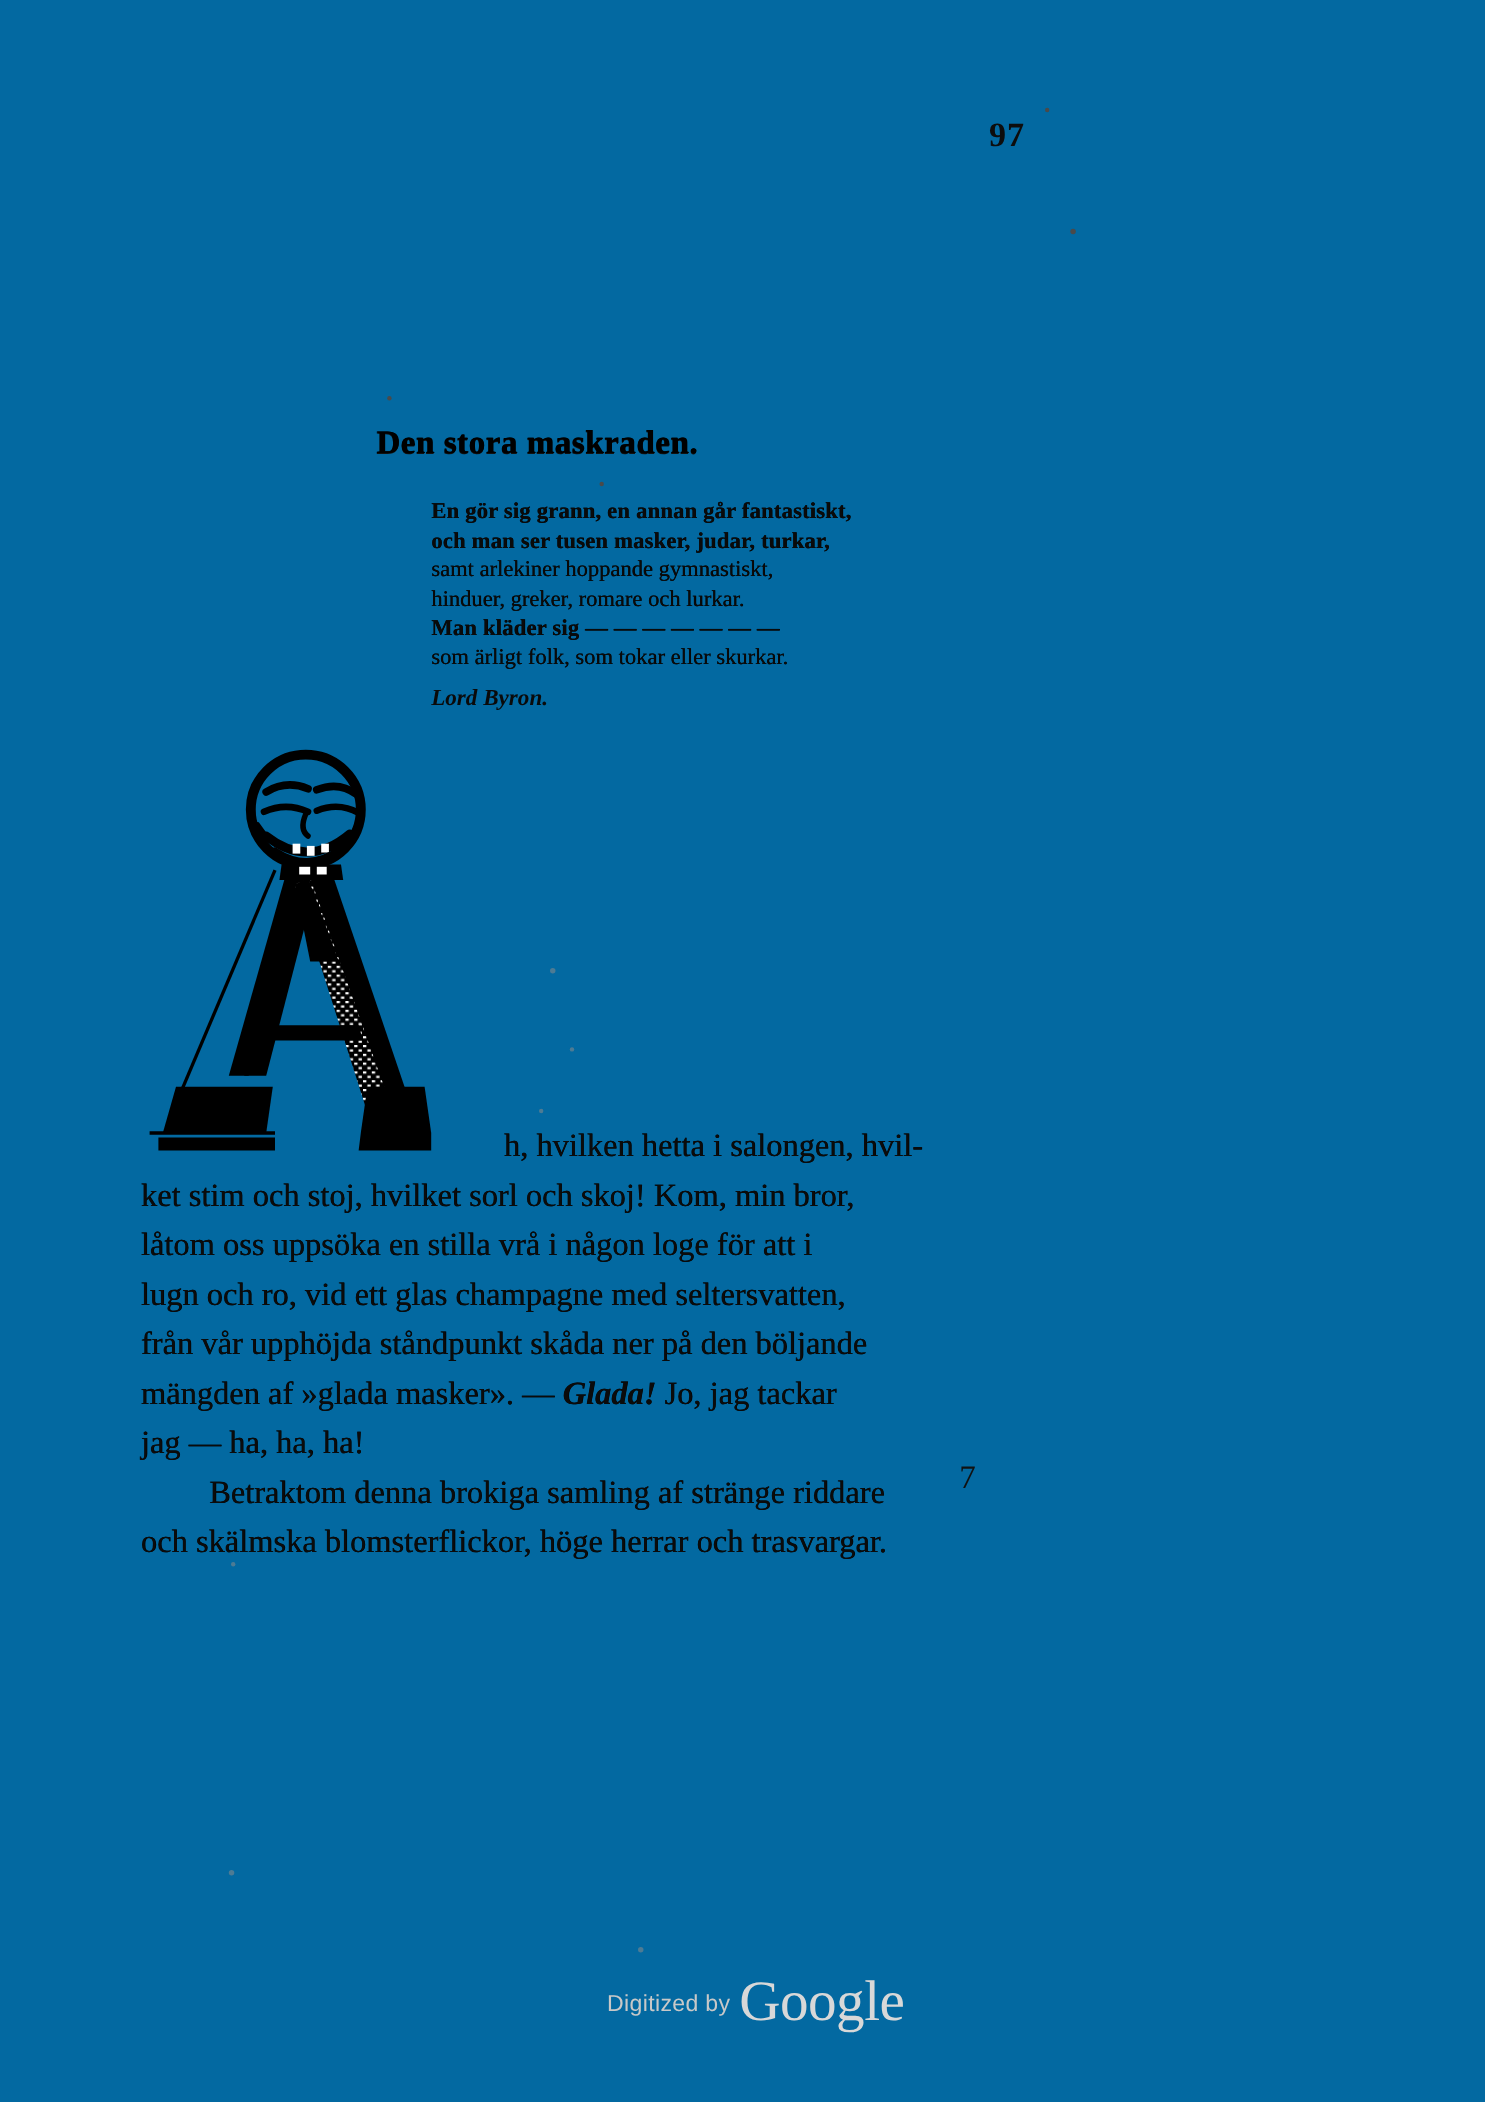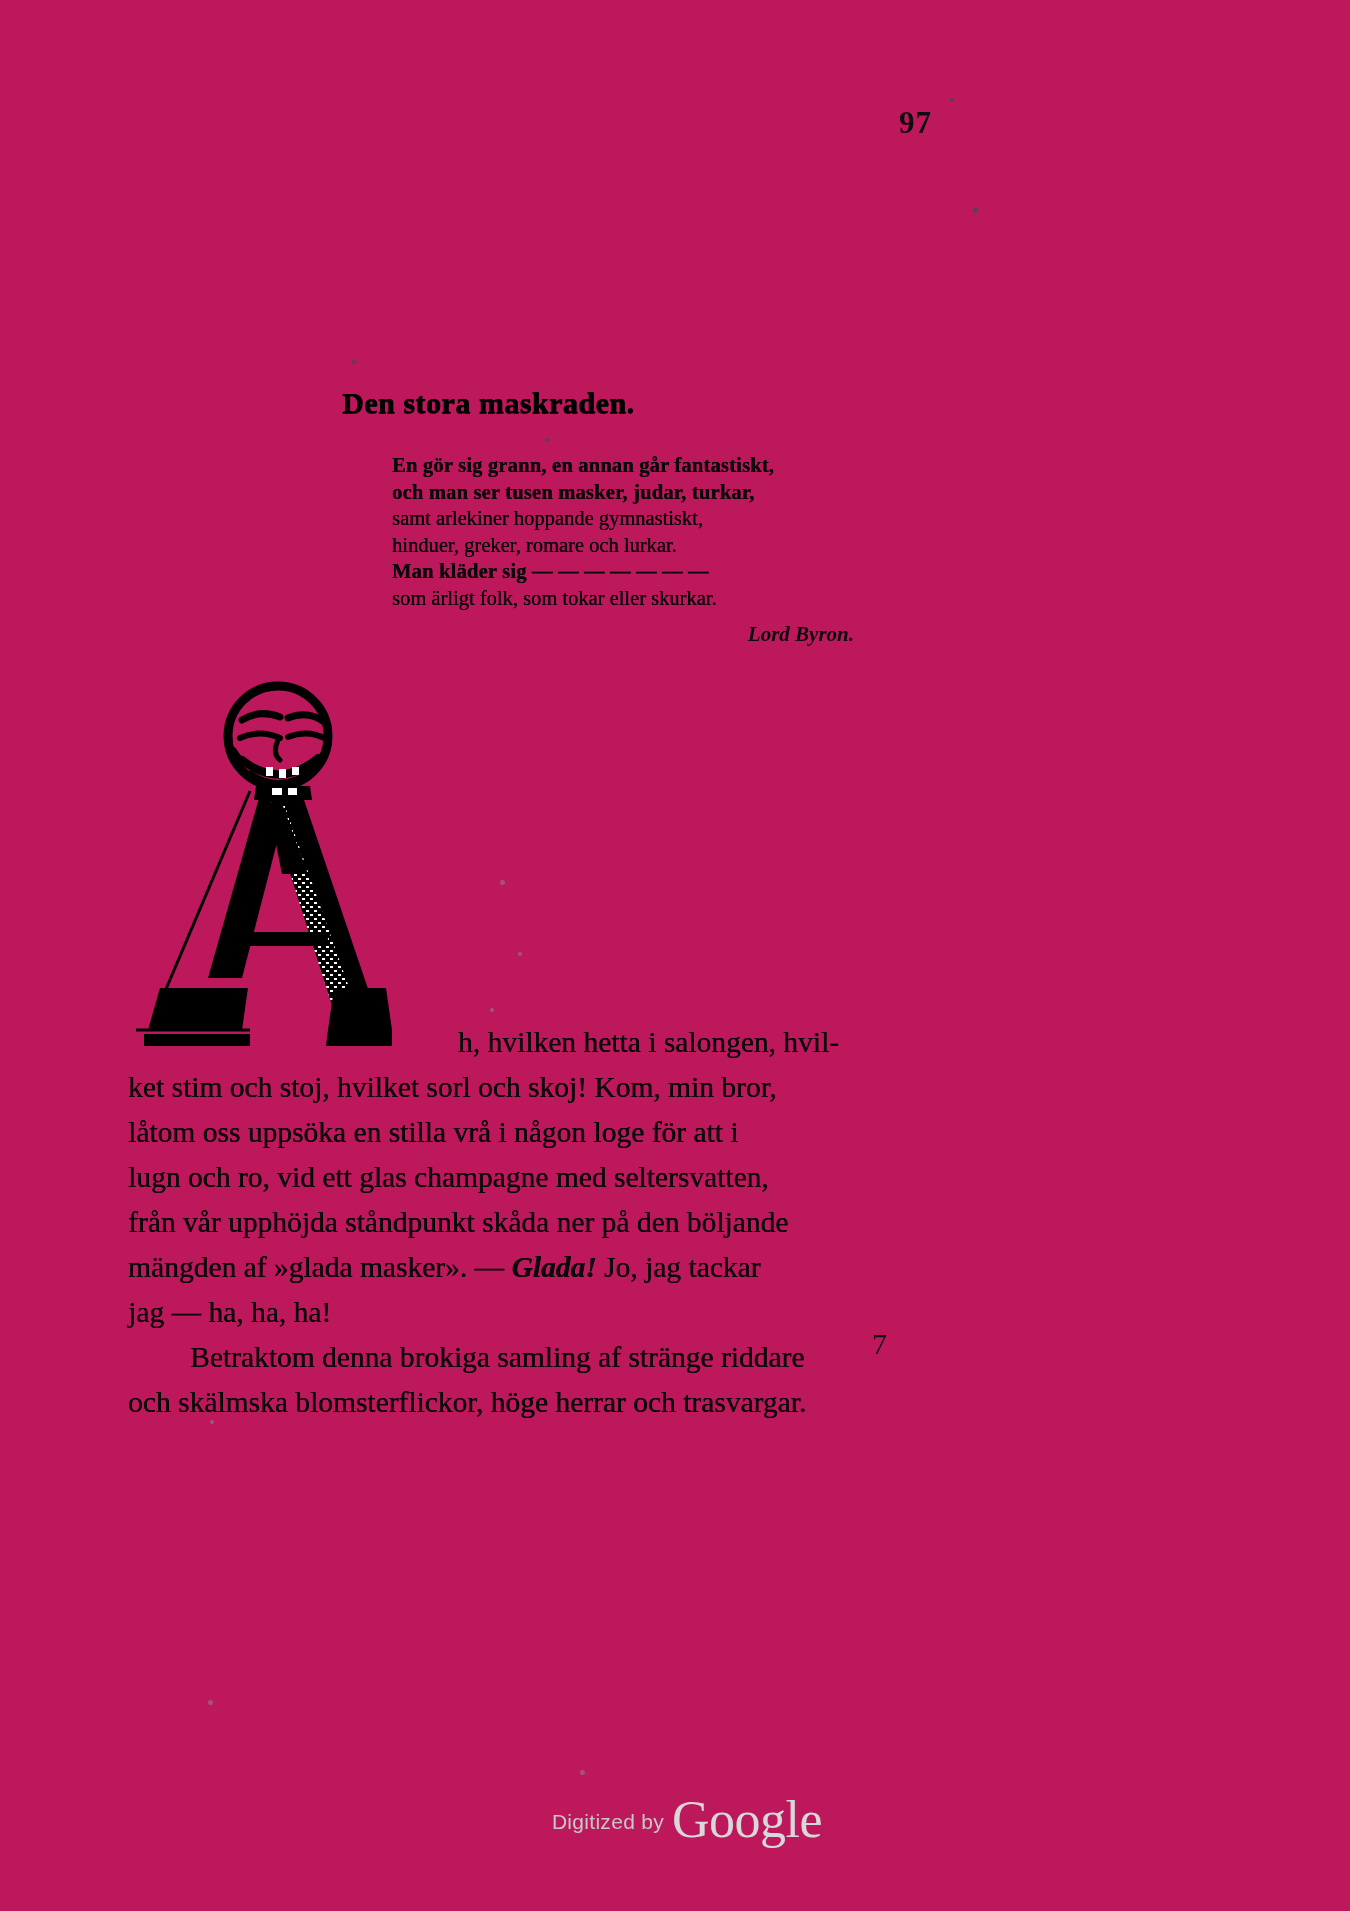--- a/index.html
+++ b/index.html
@@ -12,21 +12,21 @@
     height: 1911px;
     position: relative;
     font-family: "Liberation Serif", serif;
     color: #111111;
     overflow: hidden;
   }
 
   .page {
     position: absolute;
     inset: 0;
-    background: #be185d;
+    background: #0369a1;
   }
 
   
   .page-number {
     position: absolute;
     top: 105px;
     right: 418px;
     font-family: "Liberation Serif", serif;
     font-size: 31px;
     font-weight: bold;
@@ -70,21 +70,20 @@
     text-shadow: 0.3px 0 0 #000;
   }
   .epigraph .vline.b1 { font-weight: bold; letter-spacing: 0.2px; }
   .epigraph .vline.b2 { font-weight: bold; letter-spacing: 0.2px; }
   .epigraph .vline.b5 { font-weight: bold; letter-spacing: 0.2px; }
   .attribution {
     position: absolute;
     top: 622px;
     left: 392px;
     width: 462px;
-    text-align: right;
     font-family: "Liberation Serif", serif;
     font-style: italic;
     font-size: 21px;
     font-weight: bold;
     color: #0a0a0a;
   }
 
   
   .dropcap-wrap {
     position: absolute;

